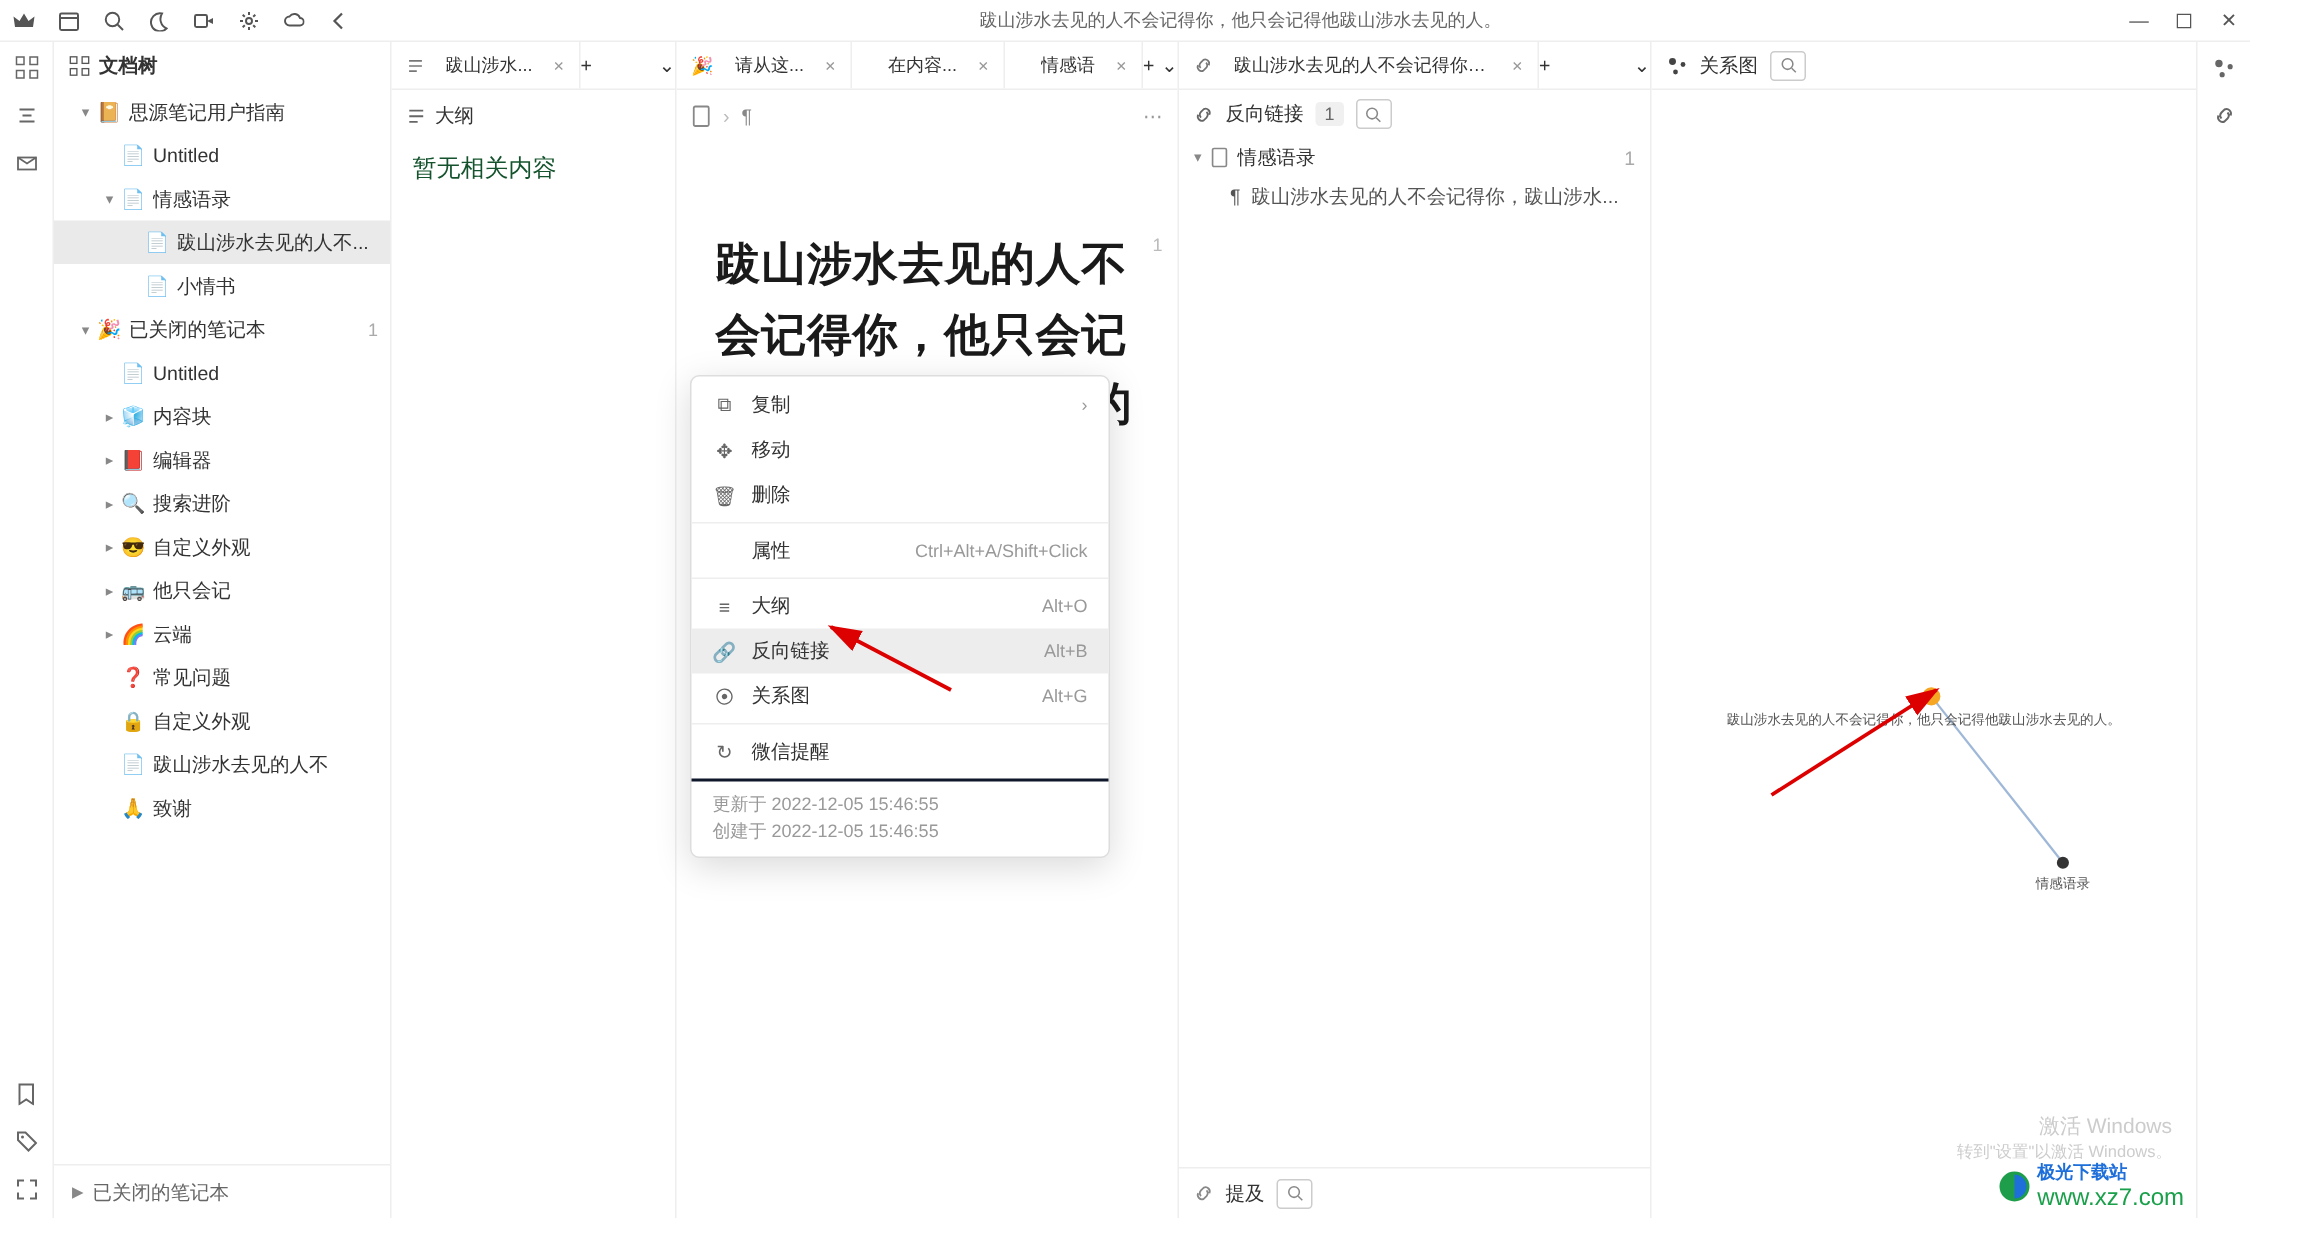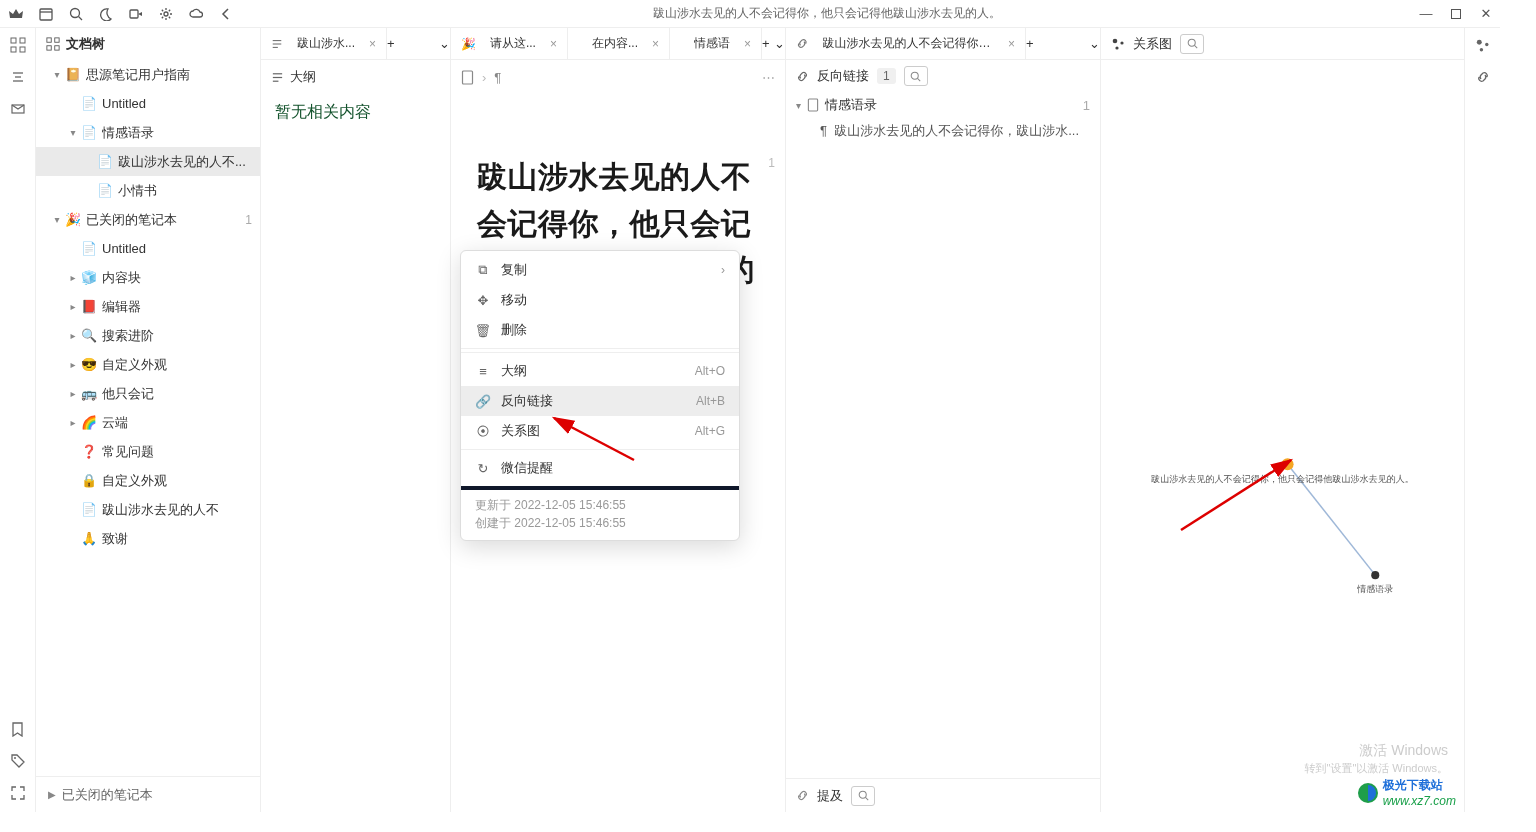--- a/index.html
+++ b/index.html
@@ -40,41 +40,41 @@
 .doc-body { padding: 60px 26px; position:relative;}
 .doc-title { font-size: 30px; font-weight:700; line-height:1.55; color:#1a1a1a; letter-spacing:0.5px;}
 .doc-badge { position:absolute; right:10px; top:62px; color:#bbb; font-size:12px;}
 .context-menu { position:absolute; left:460px; top:250px; width:280px; background:#fff; border:1px solid #ddd; border-radius:6px; box-shadow:0 6px 24px rgba(0,0,0,0.15); z-index:50; font-size:13px; padding:4px 0;}
 .cm-item { display:flex;align-items:center;height:30px;padding:0 14px;gap:10px;cursor:pointer;}
 .cm-item.hl { background:#ededed;}
 .cm-item .mi { width:16px;color:#666;display:flex;align-items:center;justify-content:center;}
 .cm-item .lbl { flex:1;}
 .cm-item .sc { color:#999;font-size:12px;}
 .cm-sep { height:1px;background:#eee;margin:3px 0;}
-.cm-foot { padding:6px 14px 4px; color:#999; font-size:12px; line-height:1.5; border-top:4px solid #0f172a;margin-top:3px;}
+.cm-foot { padding:6px 14px 4px; color:#999; font-size:12px; line-height:1.5; border-top:2px solid #0f172a;margin-top:3px;}
 .backlink-panel { width: 315px; border-right:1px solid #eee; display:flex;flex-direction:column;}
 .bl-tabs { height:32px;border-bottom:1px solid #eee;display:flex;align-items:center;}
 .bl-head { display:flex;align-items:center;gap:8px;padding:6px 10px;}
 .bl-head .badge { background:#f0f0f0;border-radius:3px;padding:1px 6px;font-size:12px;color:#666;}
 .bl-head .search-box { border:1px solid #ccc;border-radius:3px;width:24px;height:20px;display:flex;align-items:center;justify-content:center;color:#888;}
 .bl-entry { display:flex;align-items:center;padding:4px 10px;gap:6px;}
 .bl-entry .cnt { margin-left:auto;color:#aaa;}
 .bl-sub { padding:4px 10px 4px 34px; color:#555; font-size:13px; white-space:nowrap;overflow:hidden;text-overflow:ellipsis;}
 .bl-foot { margin-top:auto;border-top:1px solid #eee;height:34px;display:flex;align-items:center;gap:8px;padding:0 10px;}
 .graph-panel { flex:1; display:flex;flex-direction:column; position:relative;}
 .graph-head { height:32px;border-bottom:1px solid #eee;display:flex;align-items:center;padding:0 10px;gap:8px;}
 .graph-head .search-box { border:1px solid #ccc;border-radius:3px;width:24px;height:20px;display:flex;align-items:center;justify-content:center;color:#888;}
 .graph-body { flex:1; position:relative;}
 .right-rail { width:36px;border-left:1px solid #eee;display:flex;flex-direction:column;align-items:center;padding-top:8px;gap:14px;}
 .right-rail .ico{width:18px;height:18px;color:#666;cursor:pointer;display:flex;align-items:center;justify-content:center;}
 .watermark { position:absolute; right:16px; bottom:36px; color:#ccc; font-size:14px; text-align:right; line-height:1.4;}
 .watermark .l2{font-size:11px;}
 .badge-logo { position:absolute; right:8px; bottom:4px; display:flex;align-items:center;gap:4px;font-size:12px;}
 .badge-logo .b1{color:#1e6fd9;font-weight:700;}
-.badge-logo .b2{color:#1aa04a;font-size:12px;font-style:italic;}
+.badge-logo .b2{color:#1aa04a;font-size:16px;}
 svg{display:block;}
 .arrow { position:absolute; pointer-events:none; z-index:60;}
 </style>
 </head>
 <body>
 
 <div class="titlebar">
   <div class="titlebar-left">
     <span class="ico crown">
         <svg width="16" height="16" viewBox="0 0 16 16">
@@ -480,20 +480,25 @@
       <span class="mi">✥</span>
       <span class="lbl">移动</span>
       <span class="sc"></span>
     </div>
     <div class="cm-item">
       <span class="mi">🗑</span>
       <span class="lbl">删除</span>
       <span class="sc"></span>
     </div>
     <div class="cm-sep"></div>
+    <div class="cm-item">
+      <span class="mi"></span>
+      <span class="lbl">属性</span>
+      <span class="sc">Ctrl+Alt+A/Shift+Click</span>
+    </div>
     <div class="cm-sep"></div>
     <div class="cm-item">
       <span class="mi">≡</span>
       <span class="lbl">大纲</span>
       <span class="sc">Alt+O</span>
     </div>
     <div class="cm-item hl">
       <span class="mi">🔗</span>
       <span class="lbl">反向链接</span>
       <span class="sc">Alt+B</span>

